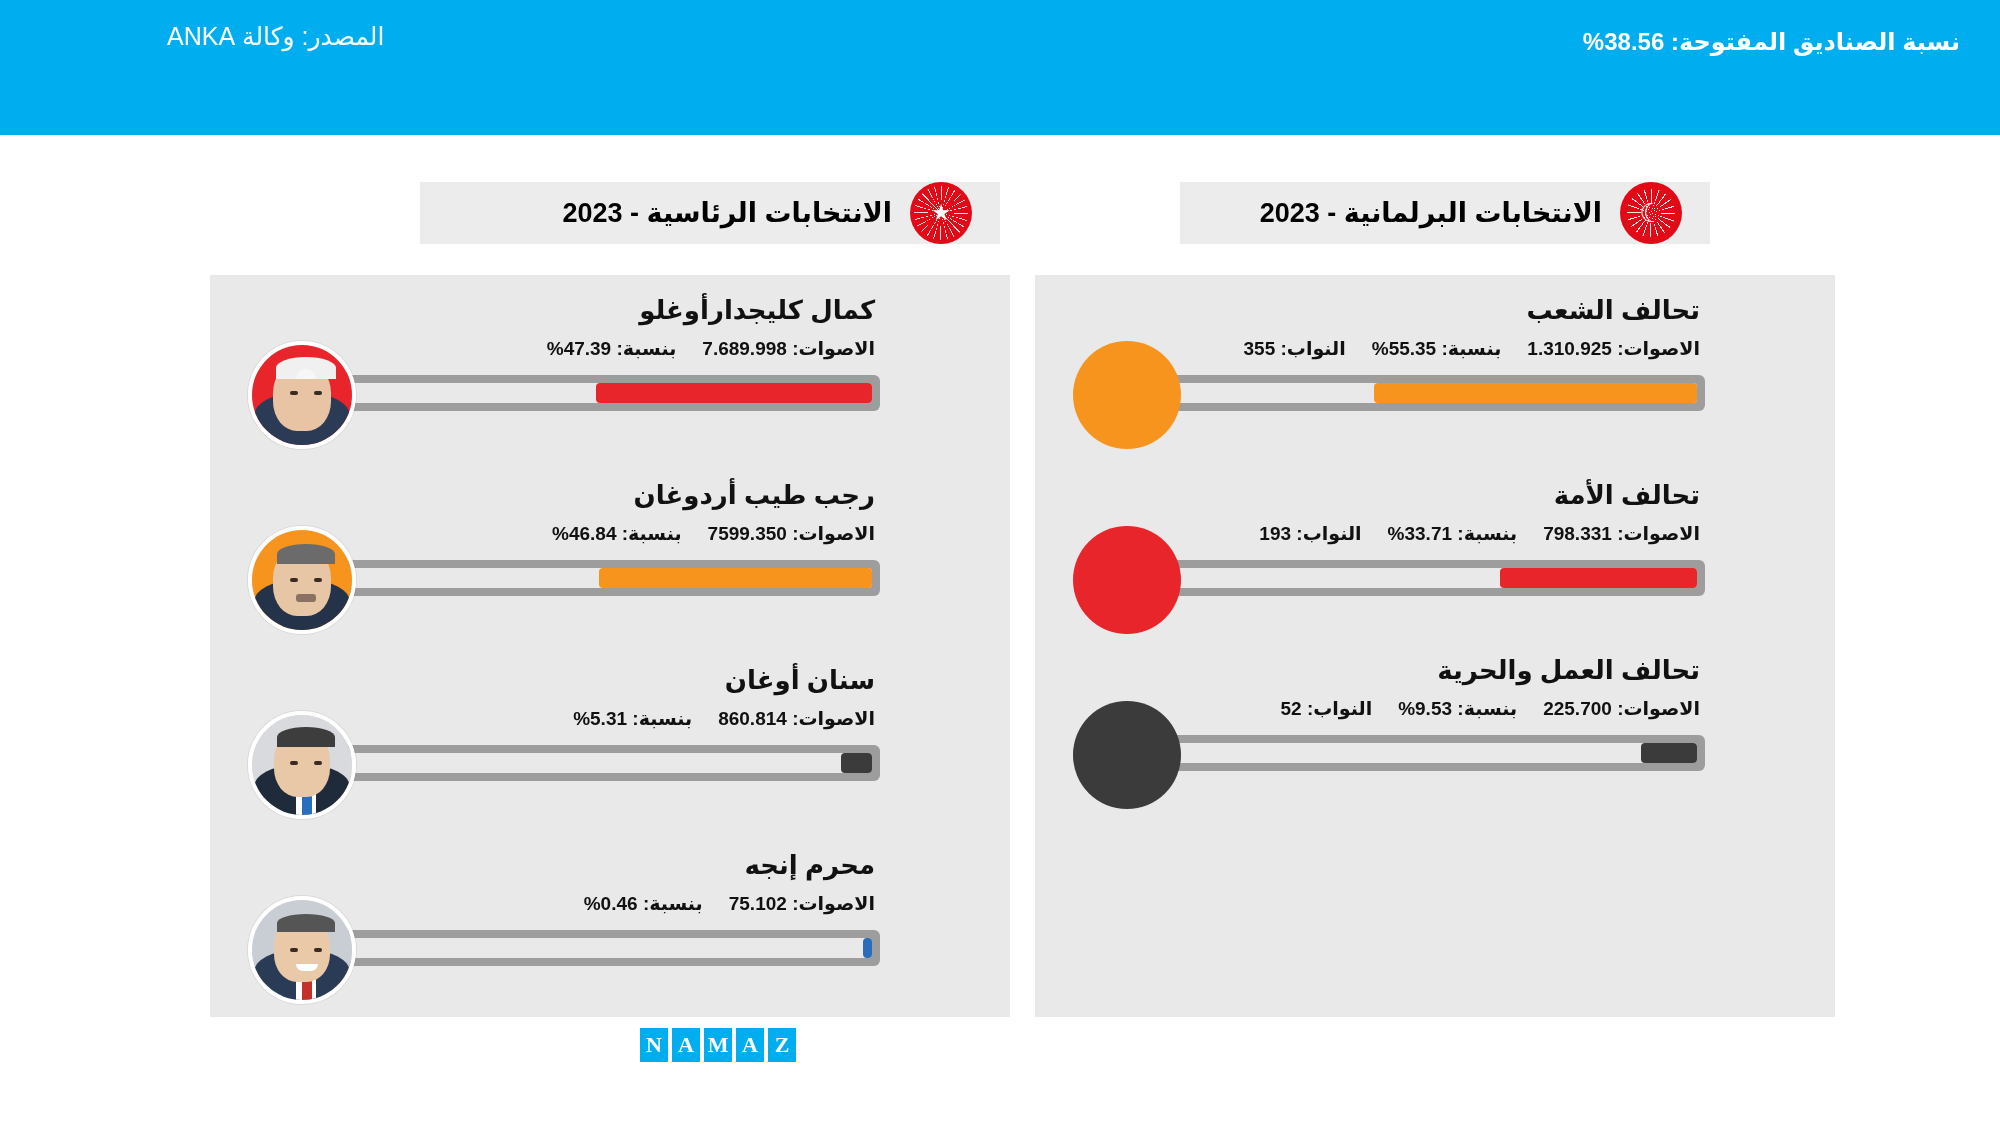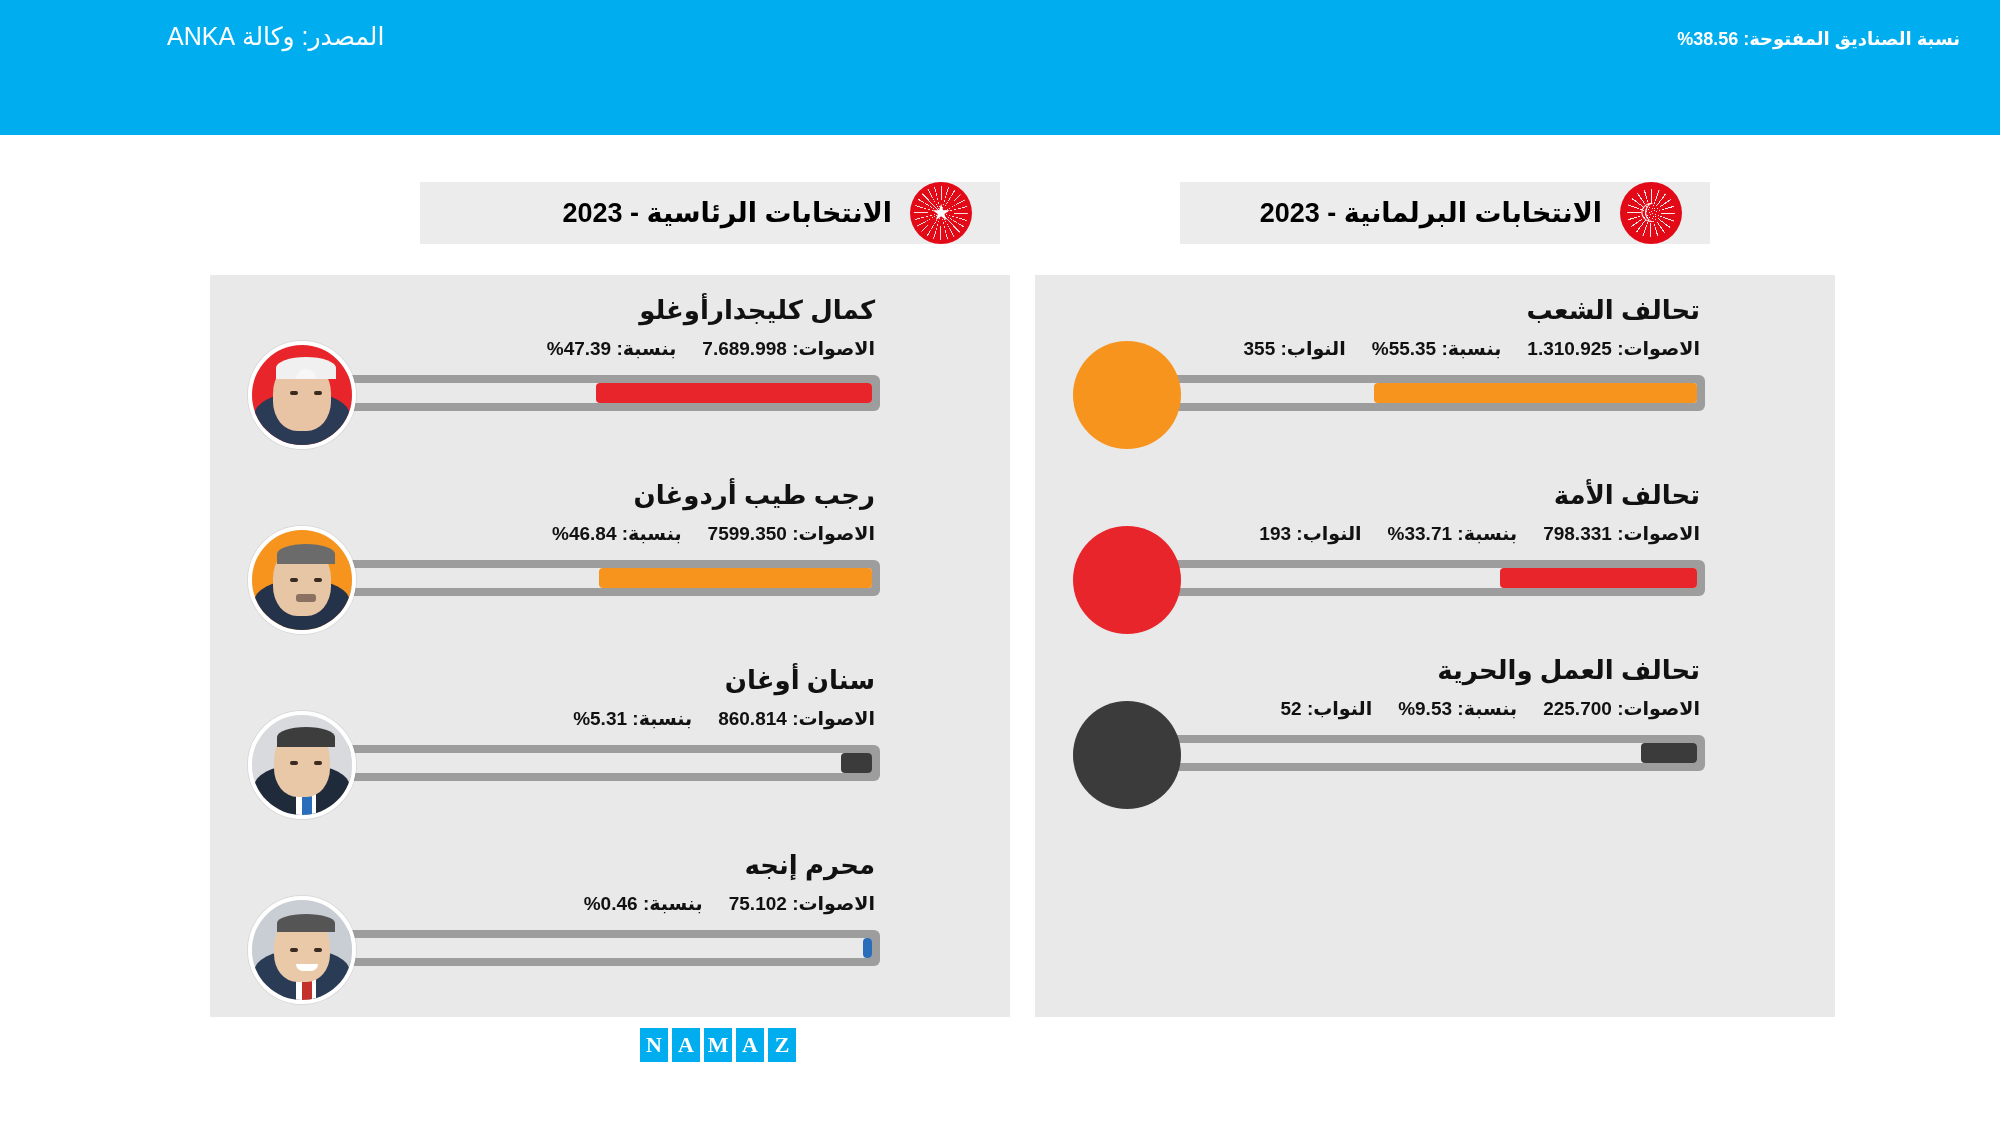--- a/index.html
+++ b/index.html
@@ -14,21 +14,21 @@
 
   
   .topbar {
     position: absolute; top: 0; left: 0; width: 2000px; height: 135px;
     background: #00AEEF; color: #ffffff;
   }
   .topbar .right-block {
     position: absolute; right: 40px; top: 28px; text-align: right;
   }
   .topbar .open-boxes {
-    font-size: 18px; font-weight: bold; letter-spacing: 0px; white-space: nowrap;
+    font-size: 24px; font-weight: bold; letter-spacing: 0px; white-space: nowrap;
   }
   .topbar .left-block {
     position: absolute; left: 0; top: 22px; width: 700px;
     text-align: left; padding-left: 150px; margin-left: 17px;
   }
   .topbar .src-line { font-size: 25px; font-weight: 500; margin-bottom: 14px; white-space: nowrap; }
   .topbar .upd-line { font-size: 23px; font-weight: 500; white-space: nowrap; }
   .topbar .upd-line span { margin-left: 18px; }
 
   

